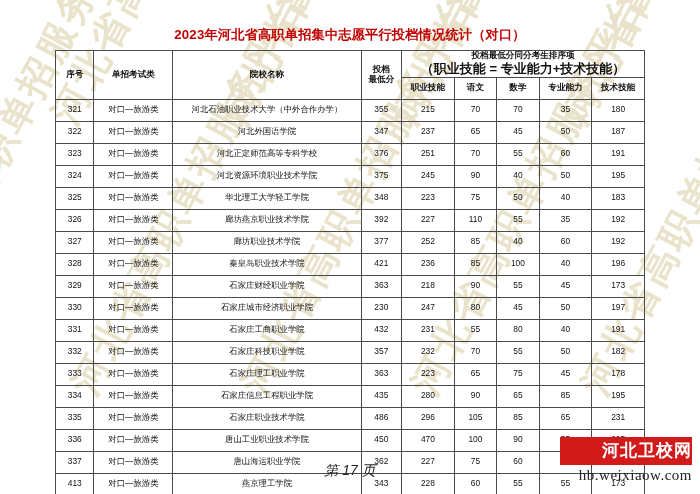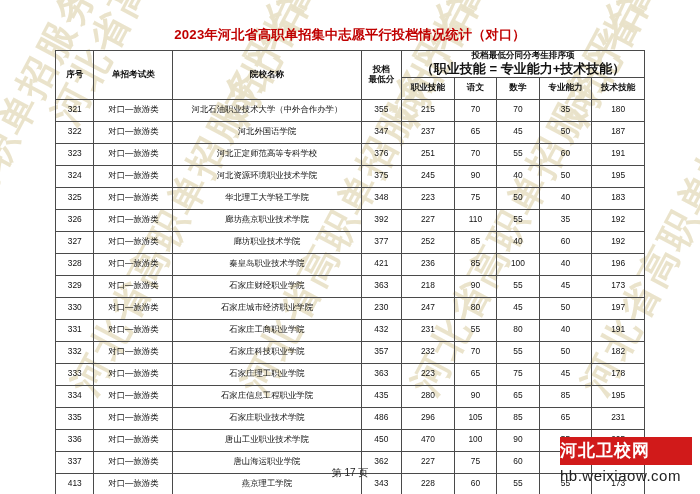--- a/index.html
+++ b/index.html
@@ -98,32 +98,34 @@
   .c-s4      { width: 52px; }
   .c-s5      { width: 52px; }
   .small-head { font-size: 8.2px; }
   
   .page-no {
     position: absolute;
     bottom: 14px;
     left: 0;
     width: 700px;
     text-align: center;
-    font-size: 10px;
+    font-size: 14px;
     color: #222;
     z-index: 3;
+    font-style: italic;
   }
   
   .logo-badge {
     position: absolute;
     right: 8px;
     bottom: 10px;
     width: 132px;
     z-index: 5;
-    text-align: left;
+    text-align: right;
+    font-family: Liberation Serif, serif;
   }
   .logo-box {
     background: #d11a1a;
     color: #fff;
     font-size: 17px;
     font-weight: bold;
     padding: 5px 0 6px 0;
     letter-spacing: 1px;
     line-height: 1;
   }

